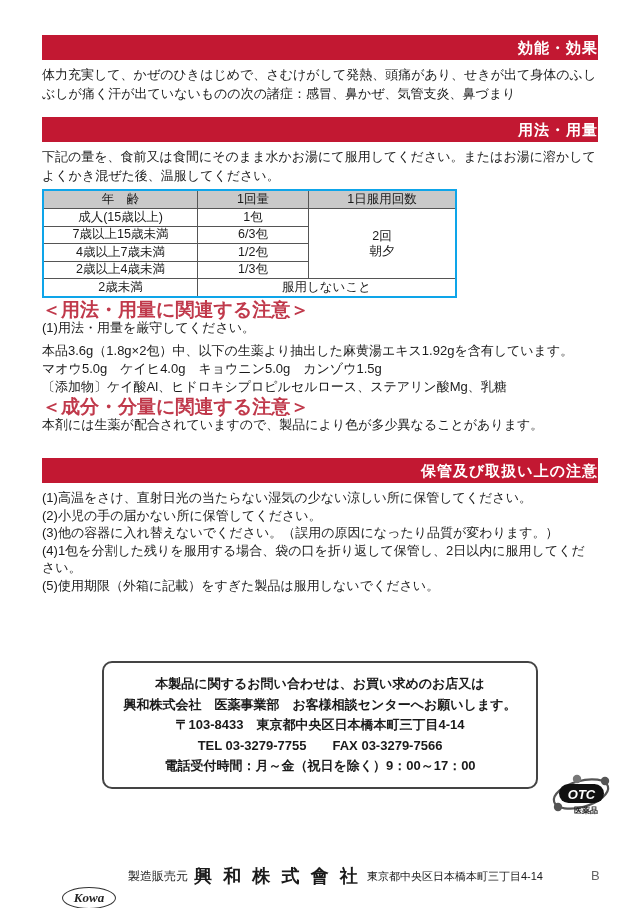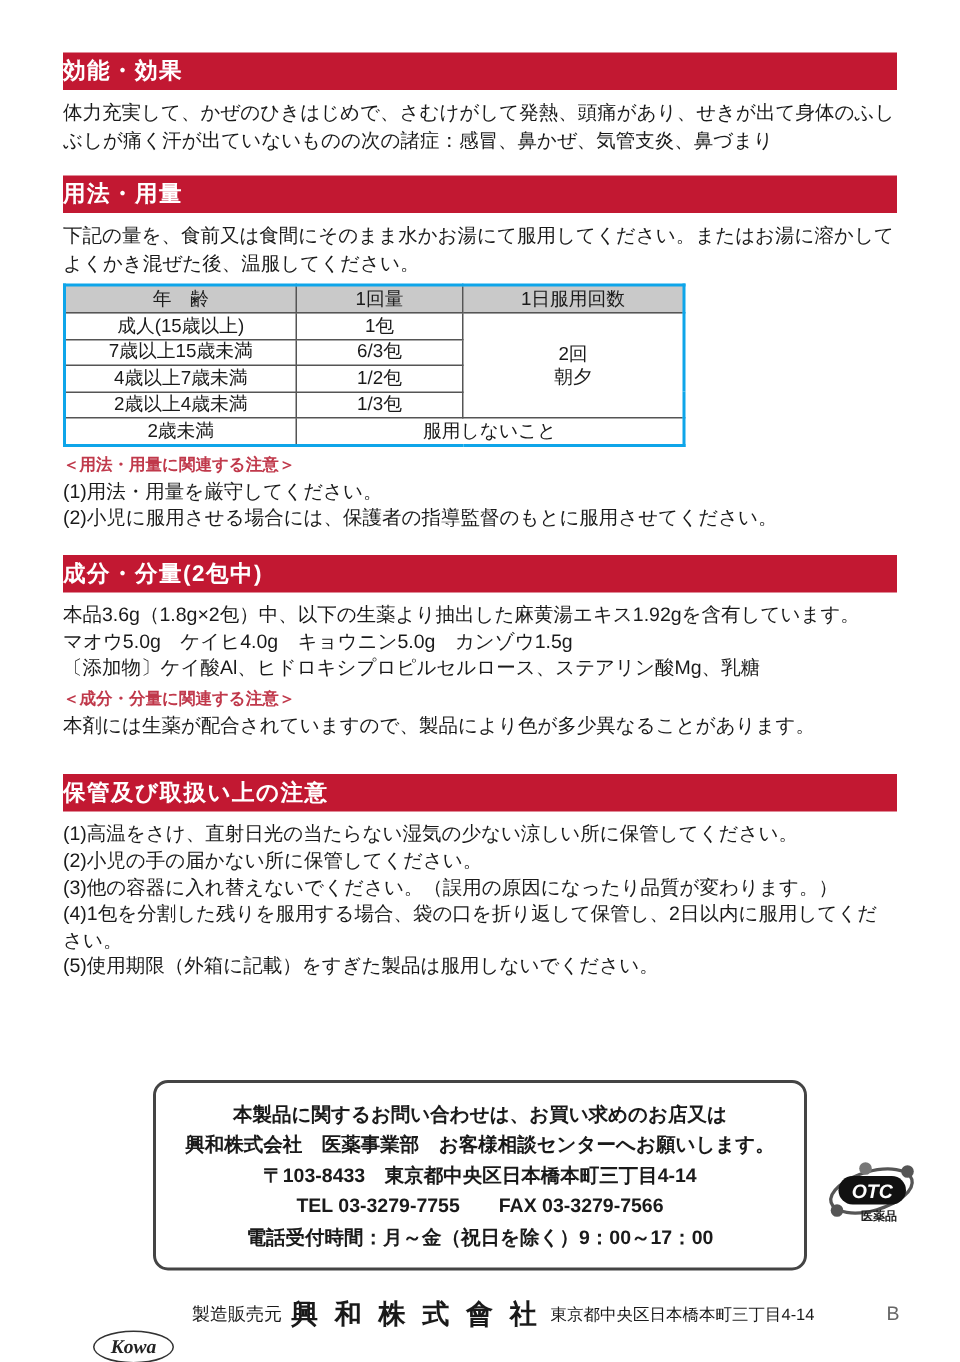--- a/index.html
+++ b/index.html
@@ -13,40 +13,40 @@
   }
   .content{
     position:absolute;
     left:42px;top:35px;width:556px;
   }
   .section-bar{
     background:#c21832;
     color:#ffffff;
     font-size:15px;
     font-weight:bold;
-    text-align:left;
+    text-align:right;
     height:25px;
     line-height:25px;
     letter-spacing:1px;
   }
   .body-text{
     font-size:13px;
     line-height:19px;
     margin:5px 0 0 0;
   }
   .hang{
     padding-left:1em;
     text-indent:-1em;
   }
   .mt14{margin-top:14px;}
   .mt16{margin-top:16px;}
   .mt24{margin-top:24px;}
   .caution-title{
     color:#c0394b;
-    font-size:11px;
+    font-size:19px;
     line-height:18px;
     margin-top:3px;
     font-weight:bold;
   }
   .line{
     font-size:13px;
     line-height:17.5px;
   }
   table.dose{
     border-collapse:collapse;
@@ -175,23 +175,21 @@
       </tr>
       <tr>
         <td>2歳未満</td>
         <td colspan="2">服用しないこと</td>
       </tr>
     </tbody>
       </table>
 
     <div class="caution-title">＜用法・用量に関連する注意＞</div>
     <div class="line">(1)用法・用量を厳守してください。</div>
-    <div class="line">(2)小児に服用させる場合には、保護者の指導監督のもとに服用させてください。</div>
-
-    <div class="section-bar mt16">成分・分量(2包中)</div>
+
     <div class="body-text">本品3.6g（1.8g×2包）中、以下の生薬より抽出した麻黄湯エキス1.92gを含有しています。</div>
     <div class="line">マオウ5.0g　ケイヒ4.0g　キョウニン5.0g　カンゾウ1.5g</div>
     <div class="line">〔添加物〕ケイ酸Al、ヒドロキシプロピルセルロース、ステアリン酸Mg、乳糖</div>
     <div class="caution-title">＜成分・分量に関連する注意＞</div>
     <div class="line">本剤には生薬が配合されていますので、製品により色が多少異なることがあります。</div>
 
     <div class="section-bar mt24">保管及び取扱い上の注意</div>
     <div class="body-text">(1)高温をさけ、直射日光の当たらない湿気の少ない涼しい所に保管してください。</div>
     <div class="line">(2)小児の手の届かない所に保管してください。</div>
     <div class="line">(3)他の容器に入れ替えないでください。（誤用の原因になったり品質が変わります。）</div>

